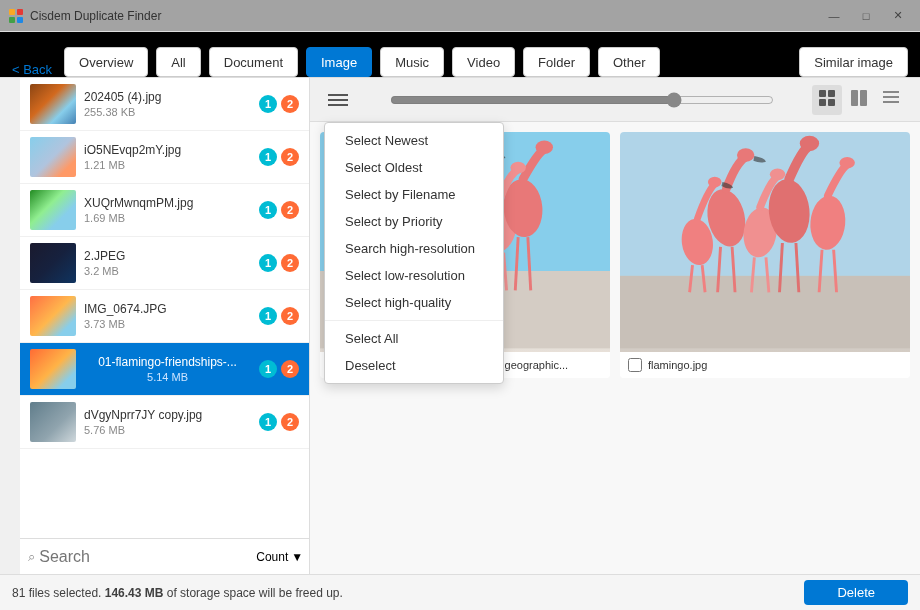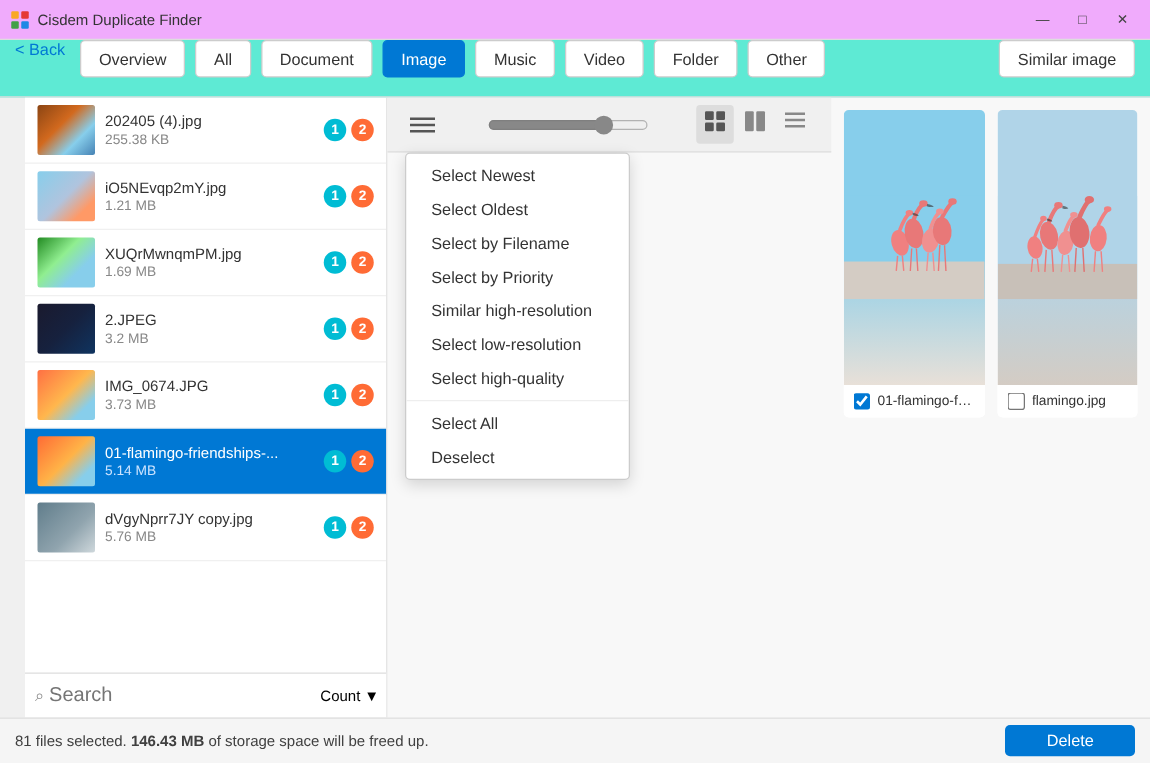--- a/index.html
+++ b/index.html
@@ -9,21 +9,21 @@
       background: #f0f0f0;
       width: 920px;
       height: 610px;
       overflow: hidden;
       display: flex;
       flex-direction: column;
     }
 
     
     .title-bar {
-      background: #f0abfc;
+      background: #a3a3a3;
       height: 32px;
       display: flex;
       align-items: center;
       padding: 0 8px;
       border-bottom: 1px solid #ddd;
       flex-shrink: 0;
     }
     .title-bar-icon {
       width: 16px;
       height: 16px;
@@ -47,24 +47,24 @@
       display: flex;
       align-items: center;
       justify-content: center;
       font-size: 11px;
       color: #444;
       border-radius: 3px;
     }
 
     
     .toolbar {
-      background: #5eead4;
+      background: #000000;
       height: 46px;
       display: flex;
-      align-items: flex-start;
+      align-items: flex-end;
       padding: 0 12px;
       gap: 8px;
       border-bottom: 1px solid #ddd;
       flex-shrink: 0;
     }
     .back-btn {
       background: none;
       border: none;
       color: #0078d4;
       cursor: pointer;
@@ -121,21 +121,21 @@
       overflow-x: hidden;
     }
     .file-item {
       display: flex;
       align-items: center;
       padding: 6px 10px;
       border-bottom: 1px solid #f0f0f0;
       cursor: pointer;
       gap: 8px;
     }
-    .file-item.active { background: #0078d4; }
+    .file-item.active { background: #0078d4; text-align: center; }
     .file-thumb {
       width: 46px;
       height: 40px;
       object-fit: cover;
       border-radius: 2px;
       flex-shrink: 0;
       overflow: hidden;
     }
     .file-info {
       flex: 1;
@@ -203,21 +203,21 @@
       cursor: pointer;
       padding: 2px 6px;
       border-radius: 3px;
       font-size: 12px;
     }
 
     
     .right-panel {
       flex: 1;
       display: flex;
-      flex-direction: row;
+      flex-direction: column;
       background: #f8f8f8;
       position: relative;
     }
     .right-toolbar {
       height: 44px;
       display: flex;
       align-items: center;
       padding: 0 14px;
       gap: 8px;
       background: #f0f0f0;
@@ -553,21 +553,21 @@
           </svg>
         </button>
       </div>
     </div>
 
     <div class="dropdown-menu">
       <div class="menu-item">Select Newest</div>
       <div class="menu-item">Select Oldest</div>
       <div class="menu-item">Select by Filename</div>
       <div class="menu-item">Select by Priority</div>
-      <div class="menu-item">Similar high-resolution</div>
+      <div class="menu-item">Search high-resolution</div>
       <div class="menu-item">Select low-resolution</div>
       <div class="menu-item">Select high-quality</div>
       <div class="menu-divider"></div>
       <div class="menu-item">Select All</div>
       <div class="menu-item">Deselect</div>
     </div>
 
     <div class="image-grid">
       <div class="duplicate-group">
 

